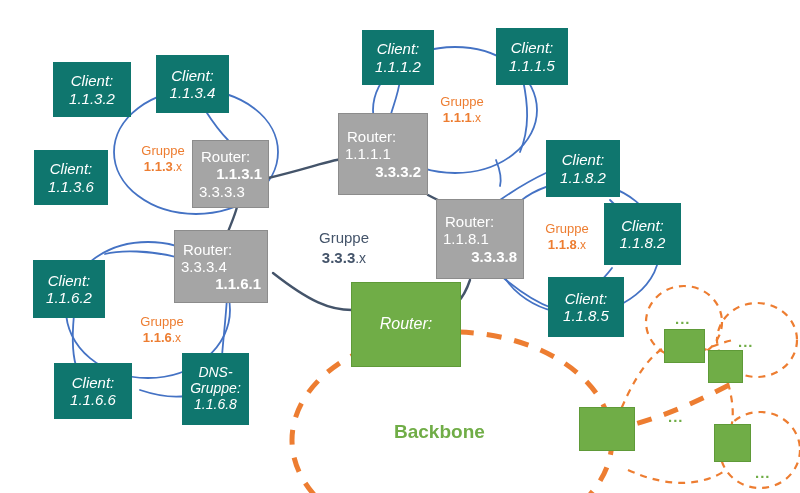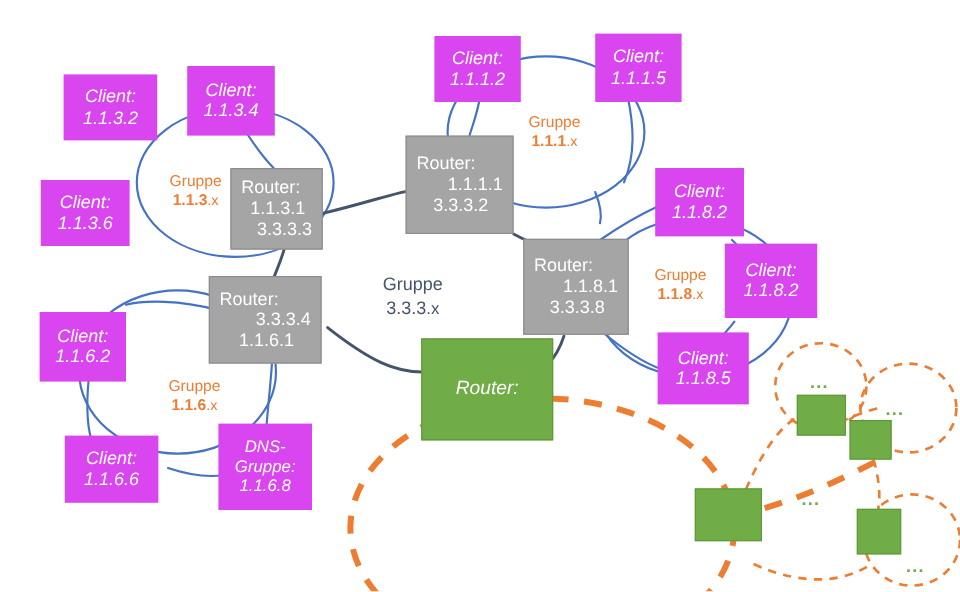--- a/index.html
+++ b/index.html
@@ -1,35 +1,35 @@
 <!DOCTYPE html>
 <html><head>
 <meta charset="utf-8">
 <style>
   html,body{margin:0;padding:0;background:#ffffff;}
   body{font-family:"Liberation Sans","DejaVu Sans",sans-serif;}
   #stage{position:relative;width:800px;height:493px;background:#fff;overflow:hidden;}
   #wires{position:absolute;left:0;top:0;width:800px;height:493px;}
   .node{position:absolute;box-sizing:border-box;display:flex;flex-direction:column;
         justify-content:center;color:#fff;line-height:1.14;}
-  .client{background:#d946ef;font-style:italic;font-weight:400;font-size:15px;
+  .client{background:#0f766e;font-style:italic;font-weight:400;font-size:15px;
           text-align:center;padding:2px 4px;}
   .router{background:#A5A5A5;border:1px solid #8C8C8C;font-size:15px;padding:3px 6px;text-align:left;}
   .router .r-title{padding-left:2px;}
-  .router .ind{text-align:right;padding-right:2px;}
-  .router .flat{text-align:center;padding-left:2px;}
+  .router .ind{text-align:left;padding-right:2px;}
+  .router .flat{text-align:right;padding-left:2px;font-weight:bold;}
   .green-router{background:#70AD47;border:1px solid #5F9A38;font-size:16px;text-align:center;}
   .green-router .gr-title{font-style:italic;}
   .gbox{position:absolute;background:#70AD47;border:1px solid #5F9A38;box-sizing:border-box;}
   .lbl{position:absolute;white-space:nowrap;}
   .gruppe-o{font-size:13px;color:#ED7D31;text-align:center;line-height:1.25;}
   .gruppe-o b{font-weight:bold;}
   .gruppe-o .xs{font-weight:normal;font-size:12px;}
   .gruppe-d{font-size:15px;color:#44546A;text-align:center;line-height:1.3;}
-  .gruppe-d b{font-weight:normal;text-align:right;}
+  .gruppe-d b{font-weight:bold;text-align:right;}
   .gruppe-d .xs{font-weight:normal;font-size:14px;}
   .backbone{font-size:19px;font-weight:bold;color:#70AD47;}
   .ell{position:absolute;color:#70AD47;font-weight:bold;font-size:15px;letter-spacing:1px;}
 </style>
 </head>
 <body>
 
 <div id="stage">
 
   <svg id="wires" viewBox="0 0 800 493">
@@ -148,21 +148,21 @@
   <div class="node client" style="left:33px;top:260px;width:72px;height:58px;">
     <div>Client:</div>
     <div>1.1.6.2</div>
   </div>
 
   <div class="node client" style="left:54px;top:363px;width:78px;height:56px;">
     <div>Client:</div>
     <div>1.1.6.6</div>
   </div>
 
-  <div class="node client" style="left:182px;top:353px;width:78px;height:72px;font-size:14px;">
+  <div class="node client" style="left:182px;top:353px;width:67px;height:72px;font-size:14px;">
     <div>DNS-</div>
     <div>Gruppe:</div>
     <div>1.1.6.8</div>
   </div>
 
   <div class="node router" style="left:192px;top:140px;width:77px;height:68px;">
     <div class="r-title">Router:</div>
     <div class="flat">1.1.3.1</div>
     <div class="ind">3.3.3.3</div>
   </div>
@@ -182,20 +182,21 @@
   <div class="node router" style="left:174px;top:230px;width:94px;height:73px;">
     <div class="r-title">Router:</div>
     <div class="ind">3.3.3.4</div>
     <div class="flat">1.1.6.1</div>
   </div>
 
   <div class="node green-router" style="left:351px;top:282px;width:110px;height:85px;">
     <div class="gr-title">Router:</div>
   </div>
 
+  <div class="lbl backbone" style="left:394px;top:421px;">Backbone</div>
 
   <div class="gbox" style="left:664px;top:329px;width:41px;height:34px;"></div>
   <div class="gbox" style="left:708px;top:350px;width:35px;height:33px;"></div>
   <div class="gbox" style="left:579px;top:407px;width:56px;height:44px;"></div>
   <div class="gbox" style="left:714px;top:424px;width:37px;height:38px;"></div>
 
   <div class="ell" style="left:675px;top:310px;">...</div>
   <div class="ell" style="left:738px;top:333px;">...</div>
   <div class="ell" style="left:668px;top:408px;">...</div>
   <div class="ell" style="left:755px;top:464px;">...</div>

